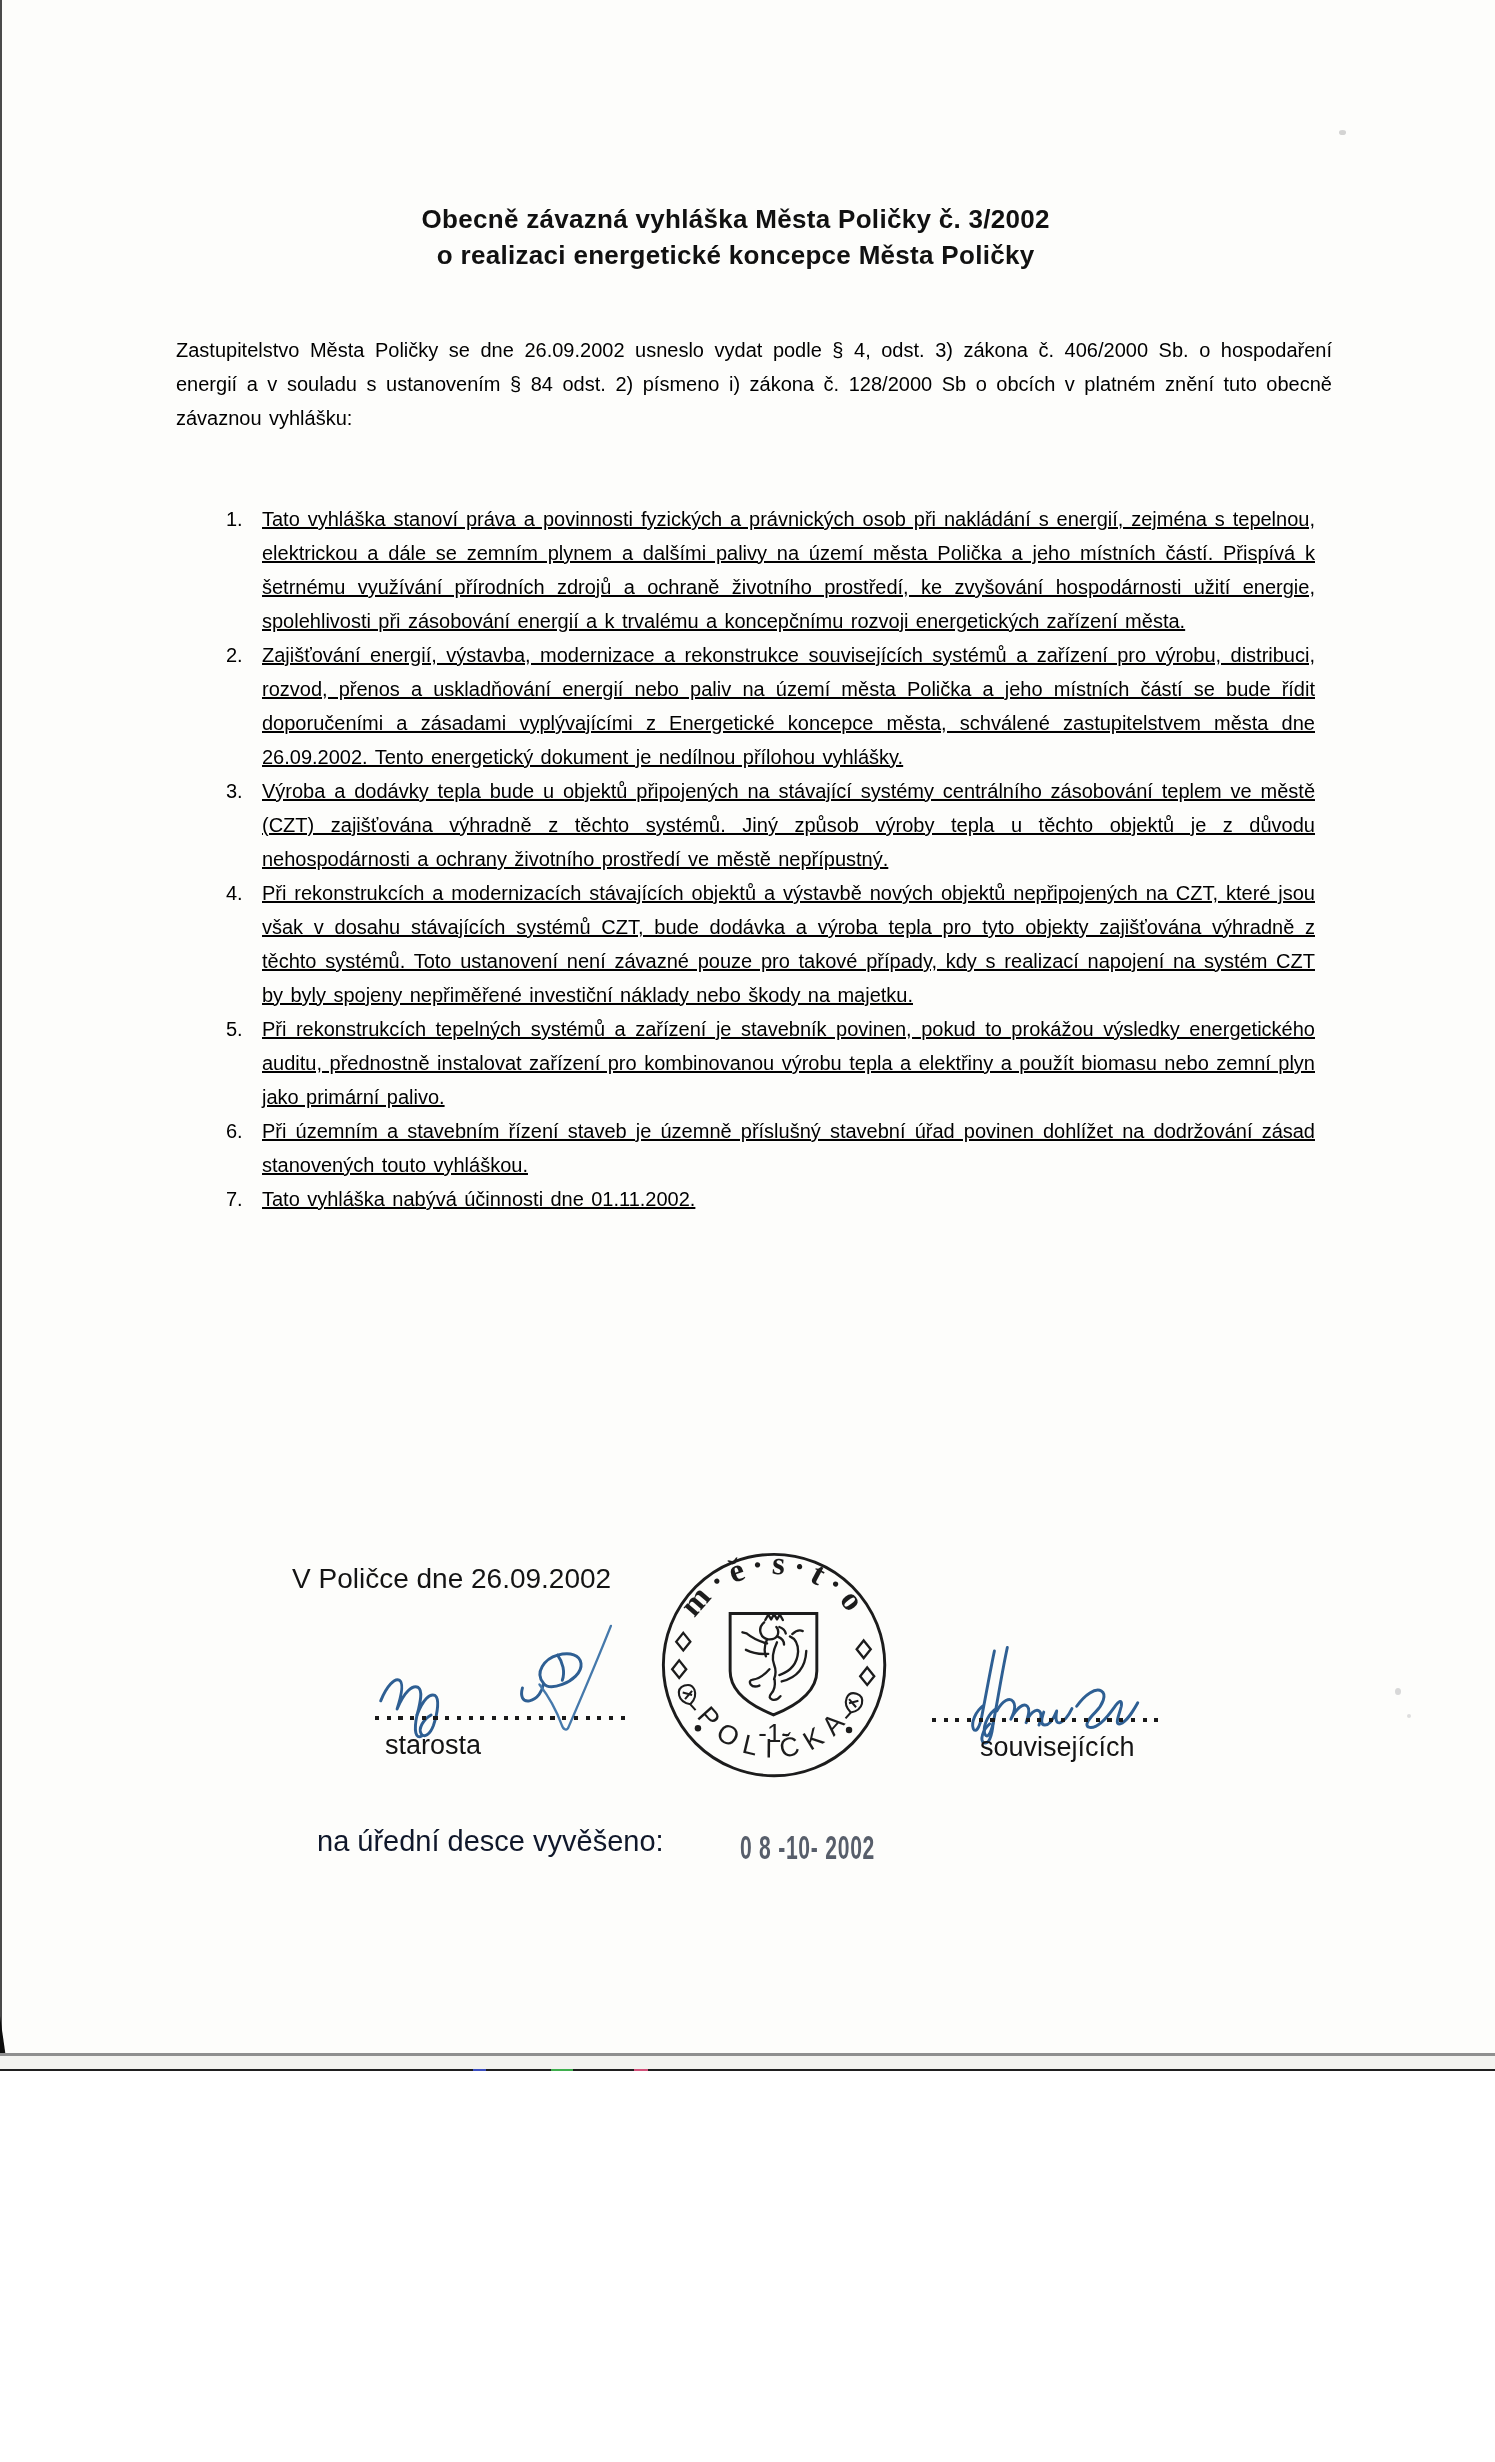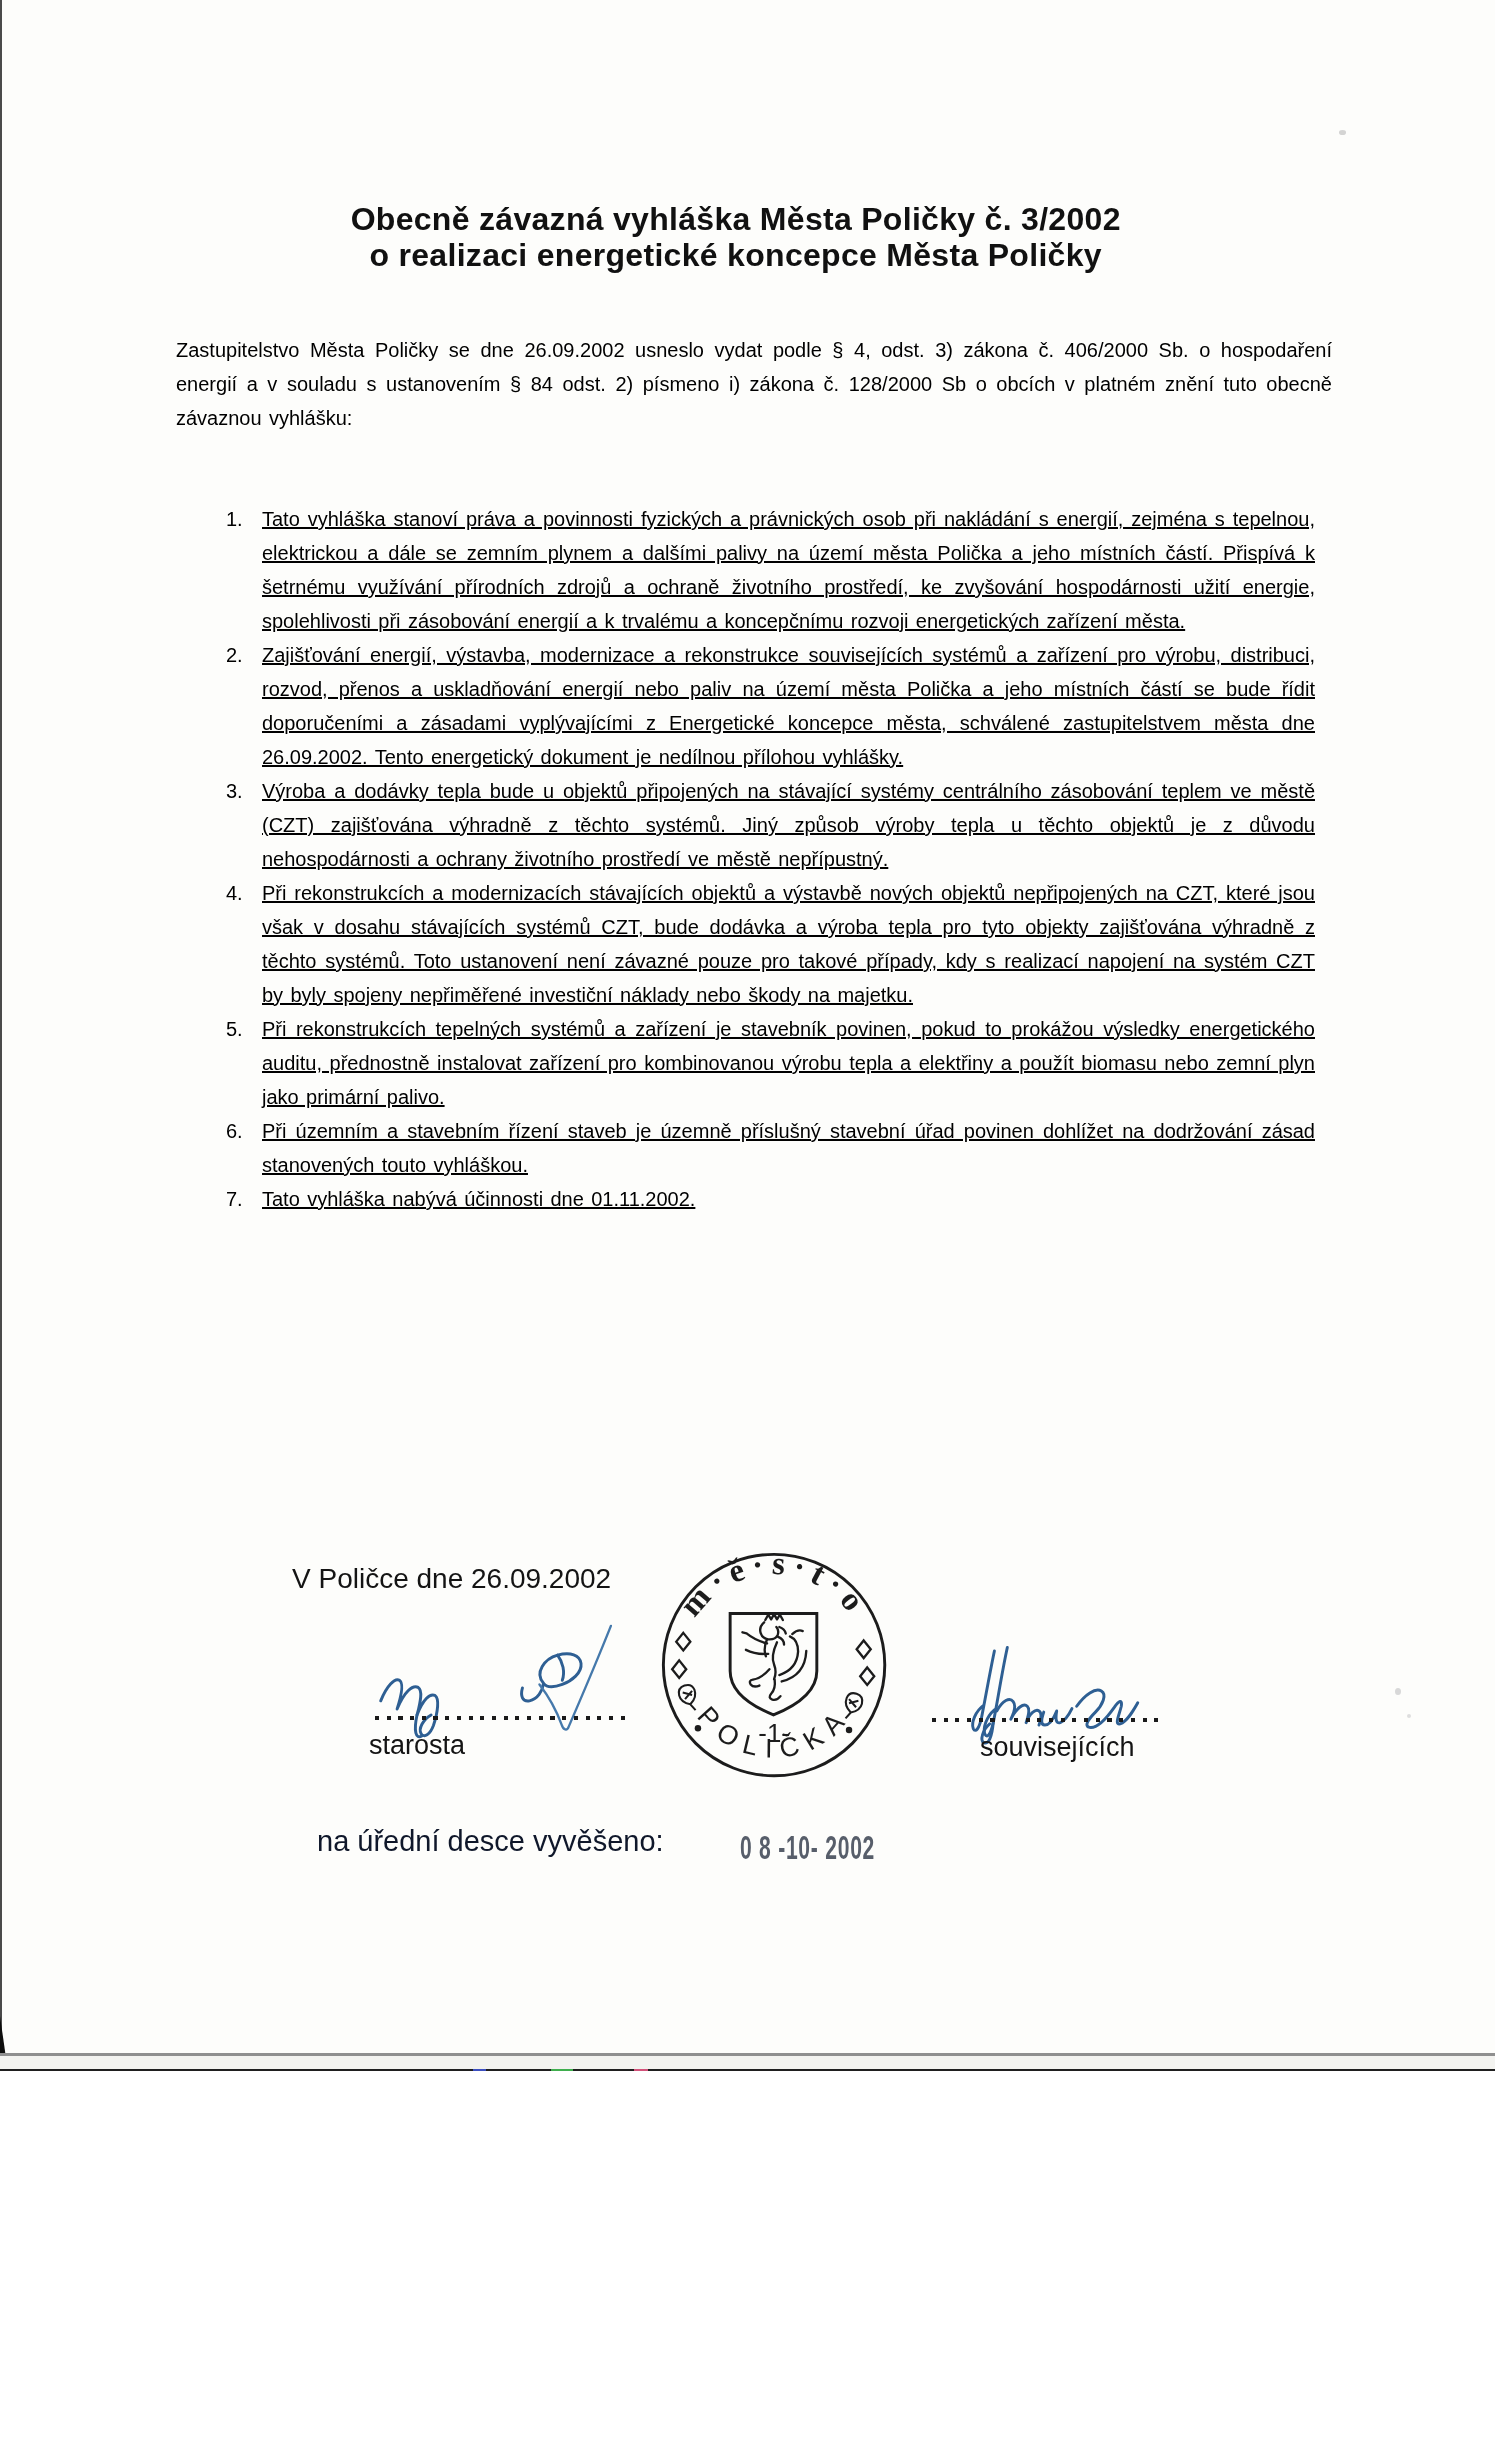--- a/index.html
+++ b/index.html
@@ -3,33 +3,33 @@
 <meta charset="utf-8">
 <style>
   html,body{margin:0;padding:0;}
   body{
     width:1495px;height:2462px;position:relative;background:#ffffff;
     font-family:"Liberation Sans","DejaVu Sans",sans-serif;color:#161616;
     -webkit-font-smoothing:antialiased;
   }
   .abs{position:absolute;}
   .scan{position:absolute;left:0;top:0;width:1495px;height:2071px;background:#fdfdfb;overflow:hidden;}
-  .title{font-weight:bold;font-size:32px;line-height:36px;text-align:center;letter-spacing:0.3px;color:#111;}
+  .title{font-weight:bold;font-size:26px;line-height:36px;text-align:center;letter-spacing:0.3px;color:#111;}
   .bodytext{font-size:20px;line-height:34px;word-spacing:1.8px;text-align:justify;hyphens:none;color:#000000;}
   .intro{left:176px;top:333px;width:1156px;}
   .list{left:226px;top:502px;width:1089px;}
   .li{display:flex;}
   .num{width:36px;flex:none;}
   .litext{flex:1;text-align:justify;text-decoration:underline;}
   .placedate{left:252px;top:1563px;font-size:28px;color:#141414;margin-left:40px;}
   .dotline{height:4.1px;background:repeating-linear-gradient(90deg,#1a1a1a 0 4.1px,transparent 4.1px 11.7px);}
   .dotleft{left:375px;top:1716px;width:255px;}
   .dotright{left:932px;top:1718px;width:232px;}
   .siglabel{font-size:27px;color:#141414;}
-  .lab-star{left:369px;top:1730px;text-align:center;}
+  .lab-star{left:385px;top:1730px;text-align:center;}
   .lab-misto{left:980px;top:1732px;}
   .postedlabel{left:317px;top:1825px;font-size:29px;color:#0f172a;}
   .posteddate{
     left:740px;top:1828px;font-size:34px;font-weight:bold;color:#4a515e;
     transform:scaleX(.62);transform-origin:left top;letter-spacing:1.2px;
     font-family:"Liberation Sans",sans-serif;opacity:.92;
   }
   svg{overflow:visible;}
   .sig path{fill:none;stroke:#2e5f93;stroke-width:5;stroke-linecap:round;stroke-linejoin:round;}
   .sig path.light{stroke:#4579ab;stroke-width:4;}

